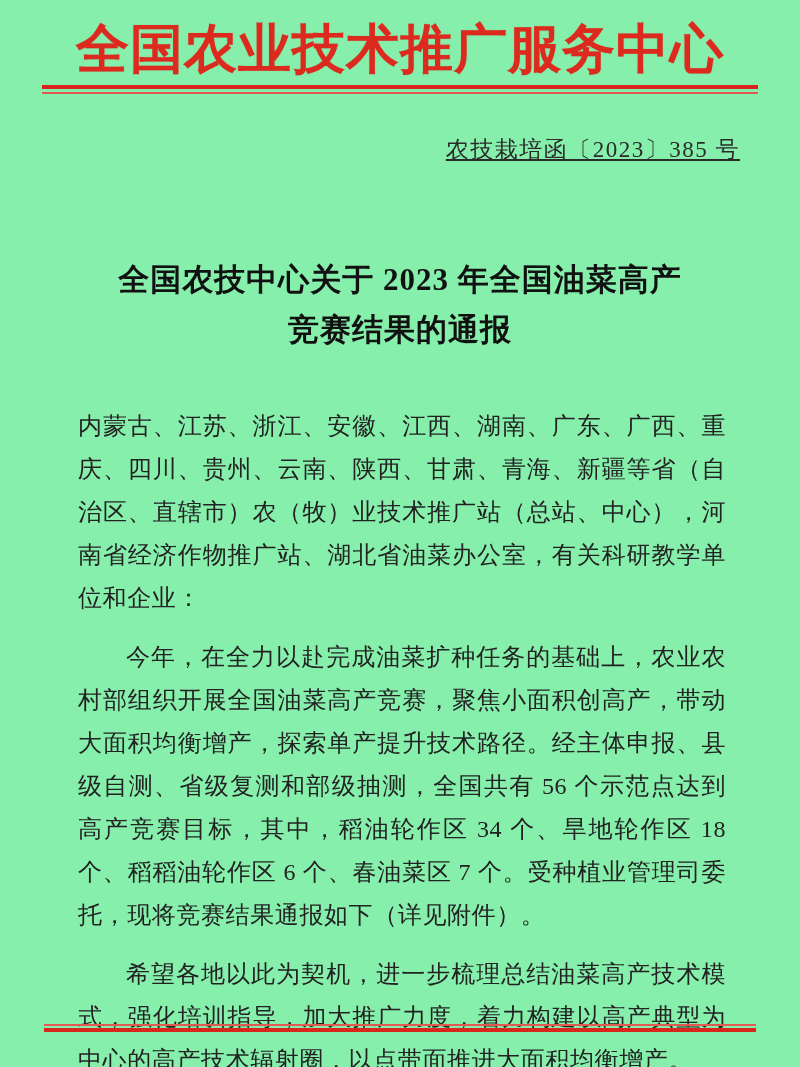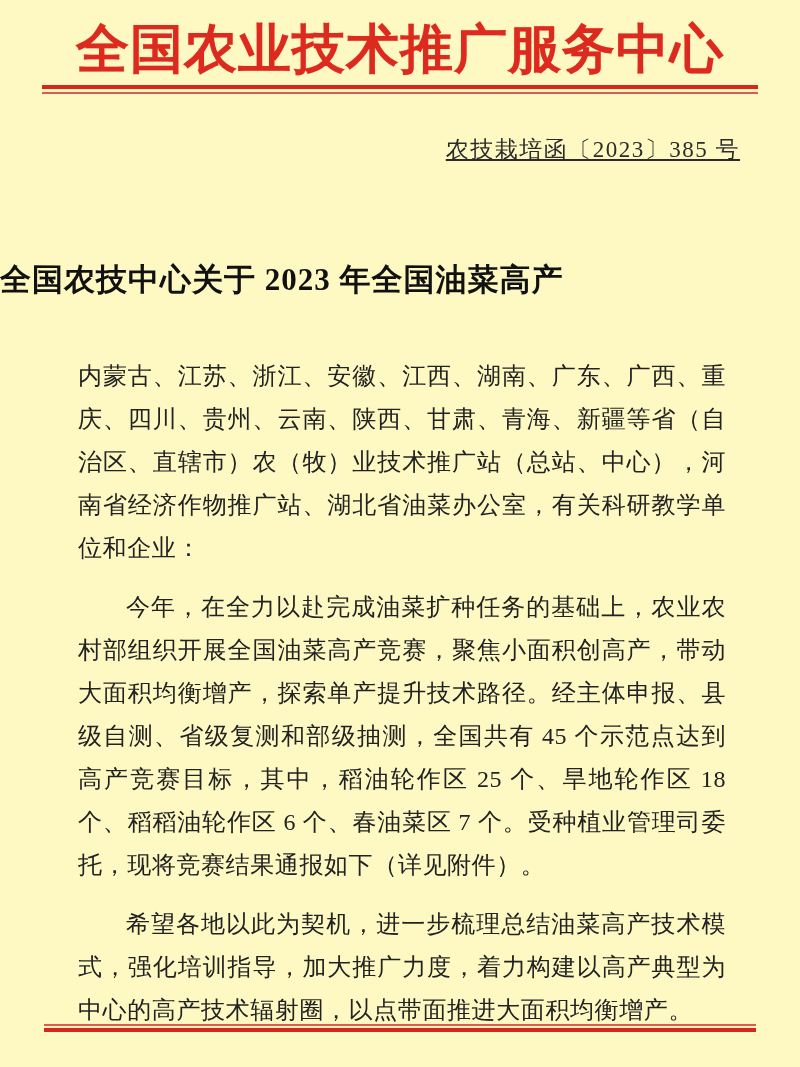--- a/index.html
+++ b/index.html
@@ -5,21 +5,21 @@
   html, body {
     margin: 0;
     padding: 0;
     background: #ffffff;
   }
   .page {
     position: relative;
     width: 800px;
     height: 1067px;
     margin: 0 auto;
-    background: #fef9c3;
+    background: #86efac;
     overflow: hidden;
     font-family: "Liberation Serif", "DejaVu Serif", serif;
     color: #1e1e1e;
   }
   
   .org-name {
     margin: 0;
     padding-top: 16px;
     text-align: center;
     font-size: 53px;
@@ -51,20 +51,21 @@
     padding-right: 60px;
     text-align: right;
     font-size: 23px;
     letter-spacing: 1.5px;
     color: #2b2b2b;
     text-decoration: underline;
   }
   
   .doc-title {
     margin-top: 90px;
+    text-align: center;
     font-size: 31px;
     font-weight: 700;
     line-height: 50px;
     letter-spacing: 1px;
     color: #111;
   }
   
   .body-text {
     margin-top: 50px;
     padding: 0 58px 0 62px;
@@ -109,25 +110,26 @@
   <div class="rule-top">
     <div class="thick"></div>
     <div class="gap"></div>
     <div class="thin"></div>
   </div>
 
   <div class="doc-number">农技栽培函〔2023〕385 号</div>
 
   <div class="doc-title">
     <div>全国农技中心关于 2023 年全国油菜高产</div>
+    <div>竞赛结果的通报</div>
   </div>
 
   <div class="body-text">
     <p>内蒙古、江苏、浙江、安徽、江西、湖南、广东、广西、重庆、四川、贵州、云南、陕西、甘肃、青海、新疆等省（自治区、直辖市）农（牧）业技术推广站（总站、中心），河南省经济作物推广站、湖北省油菜办公室，有关科研教学单位和企业：</p>
-    <p class="indent">今年，在全力以赴完成油菜扩种任务的基础上，农业农村部组织开展全国油菜高产竞赛，聚焦小面积创高产，带动大面积均衡增产，探索单产提升技术路径。经主体申报、县级自测、省级复测和部级抽测，全国共有 45 个示范点达到高产竞赛目标，其中，稻油轮作区 25 个、旱地轮作区 18 个、稻稻油轮作区 6 个、春油菜区 7 个。受种植业管理司委托，现将竞赛结果通报如下（详见附件）。</p>
+    <p class="indent">今年，在全力以赴完成油菜扩种任务的基础上，农业农村部组织开展全国油菜高产竞赛，聚焦小面积创高产，带动大面积均衡增产，探索单产提升技术路径。经主体申报、县级自测、省级复测和部级抽测，全国共有 56 个示范点达到高产竞赛目标，其中，稻油轮作区 34 个、旱地轮作区 18 个、稻稻油轮作区 6 个、春油菜区 7 个。受种植业管理司委托，现将竞赛结果通报如下（详见附件）。</p>
     <p class="indent">希望各地以此为契机，进一步梳理总结油菜高产技术模式，强化培训指导，加大推广力度，着力构建以高产典型为中心的高产技术辐射圈，以点带面推进大面积均衡增产。</p>
   </div>
 
   <div class="rule-bottom">
     <div class="thin"></div>
     <div class="gap"></div>
     <div class="thick"></div>
   </div>
 
 </div>

